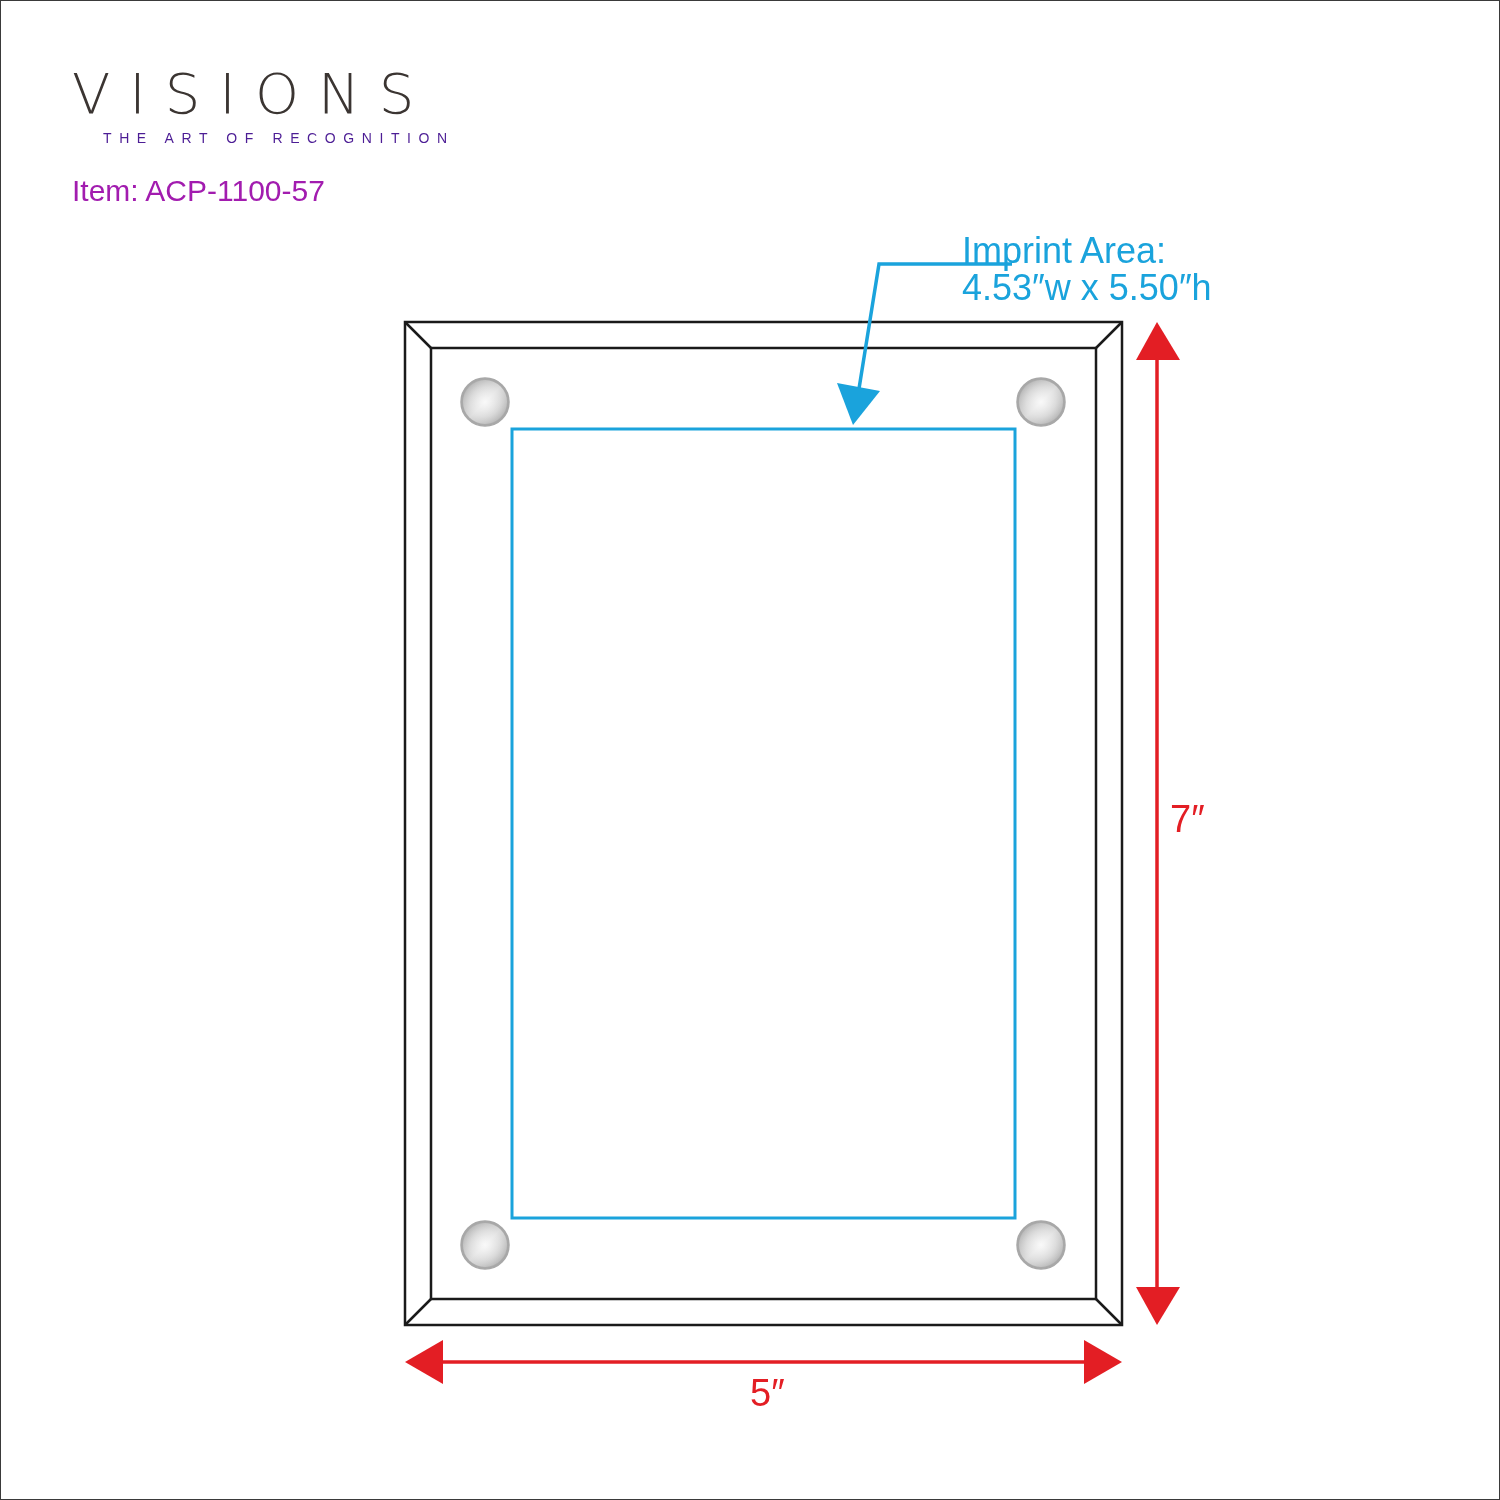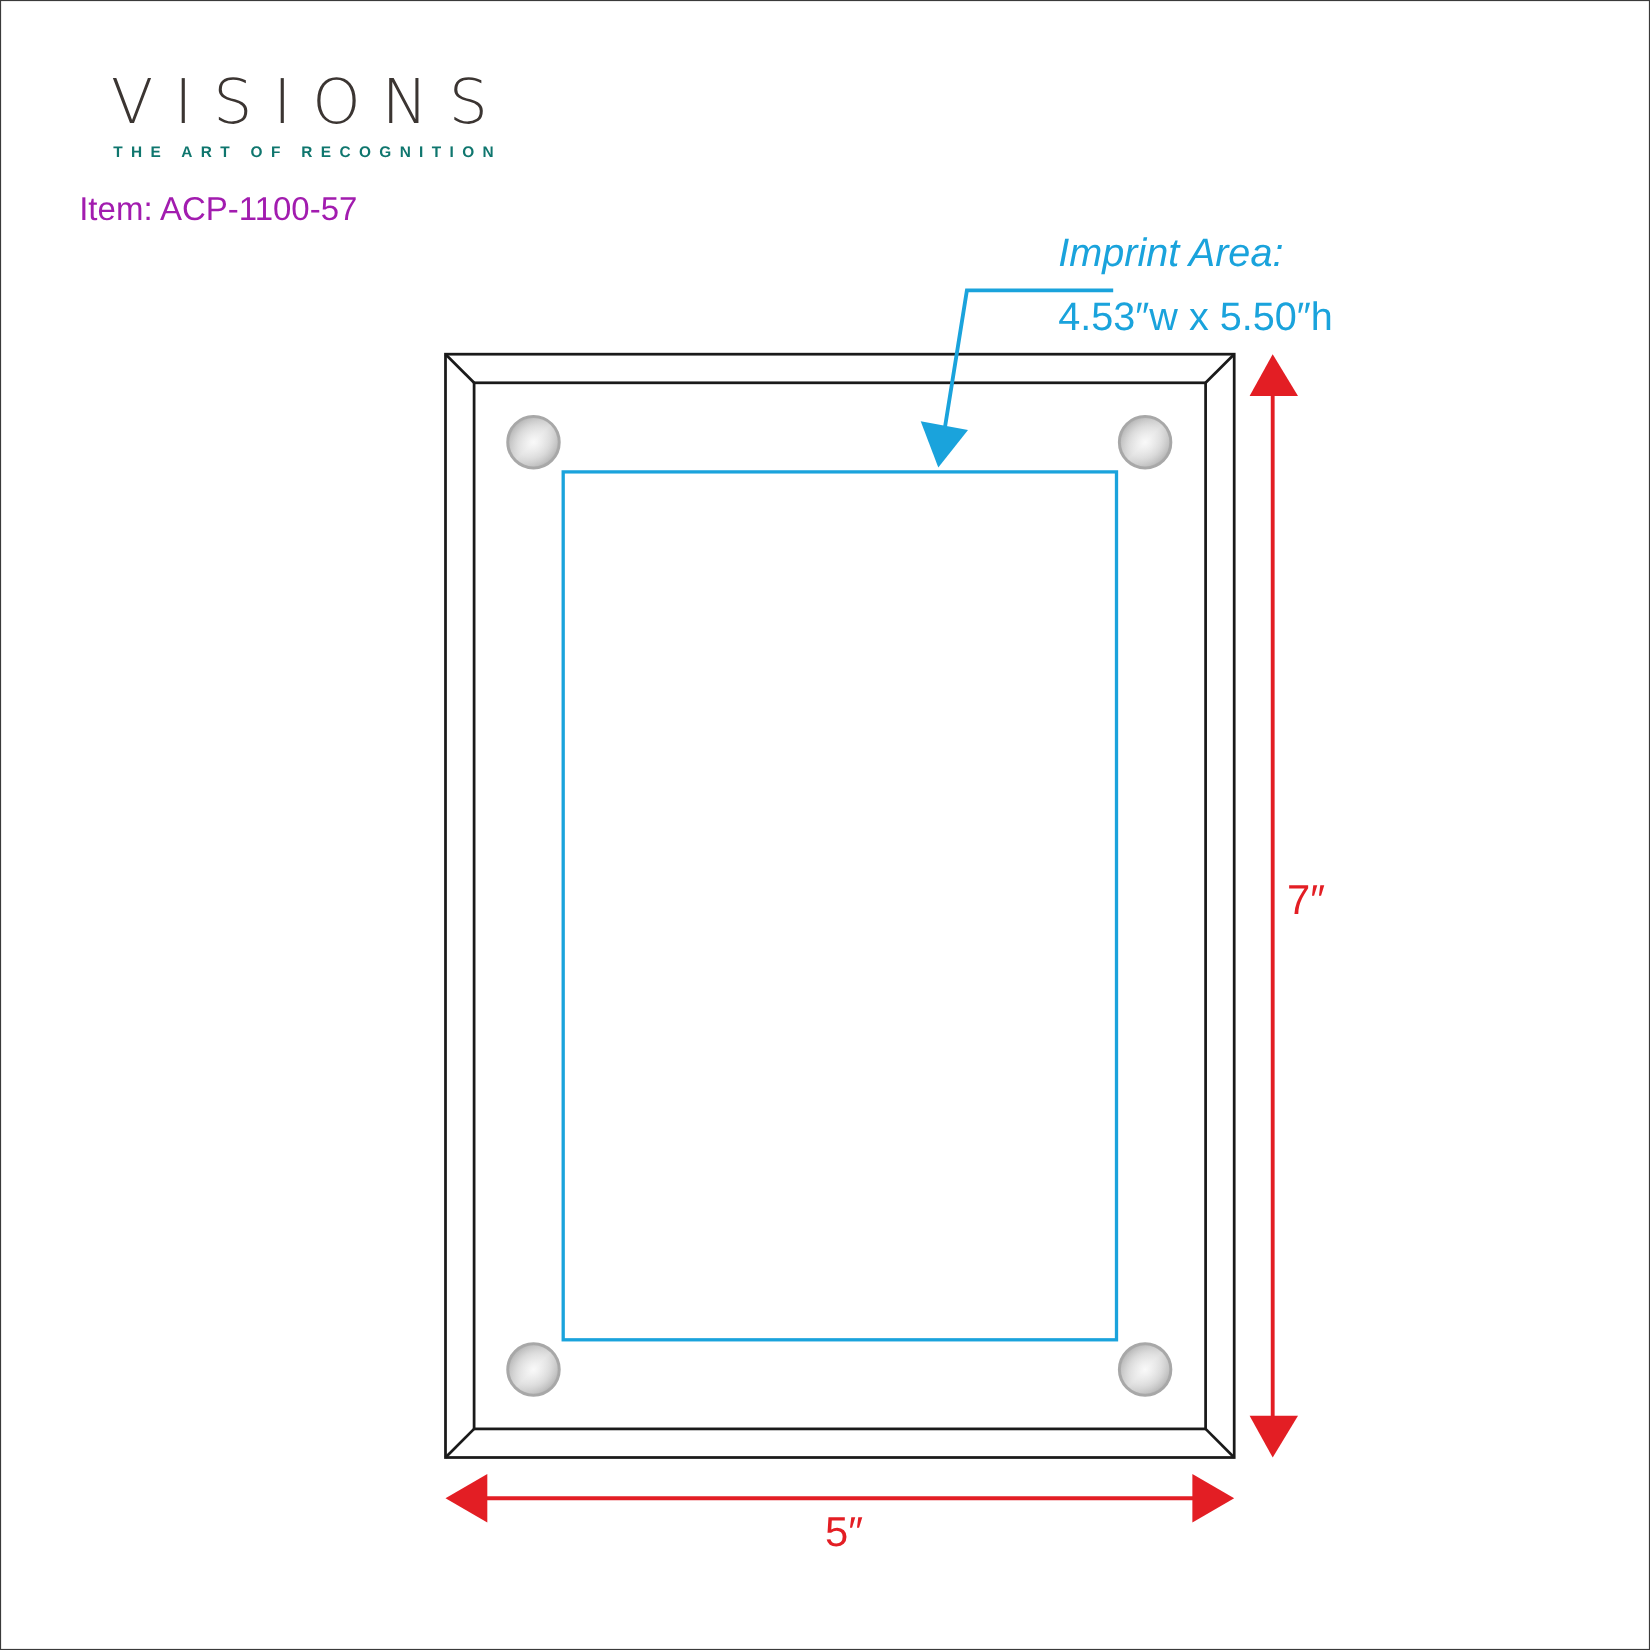--- a/index.html
+++ b/index.html
@@ -1,22 +1,22 @@
 <!DOCTYPE html>
 <html><head>
   <meta charset="utf-8">
   <style>
     html, body { margin: 0; padding: 0; background: #ffffff; }
     body { width: 1500px; height: 1500px; position: relative; overflow: hidden; }
     .frame { position: absolute; left: 0; top: 0; width: 1498px; height: 1498px; border: 1px solid #3a3a3a; }
-    .logo { position: absolute; left: 72px; top: 66px; font-family: "DejaVu Sans", sans-serif; font-weight: 300; font-size: 56px; letter-spacing: 19px; color: #3b3532; line-height: 1; margin-left: 29px; }
-    .tagline { position: absolute; left: 103px; top: 131px; font-family: "Liberation Sans", sans-serif; font-size: 14px; letter-spacing: 7.6px; color: #0f766e; line-height: 1; font-weight: bold; }
+    .logo { position: absolute; left: 72px; top: 66px; font-family: "DejaVu Sans", sans-serif; font-weight: 300; font-size: 56px; letter-spacing: 19px; color: #3b3532; line-height: 1; }
+    .tagline { position: absolute; left: 103px; top: 131px; font-family: "Liberation Sans", sans-serif; font-size: 14px; letter-spacing: 7.6px; color: #4c1d95; line-height: 1; }
     .item { position: absolute; left: 72px; top: 176px; font-family: "Liberation Sans", sans-serif; font-size: 30px; color: #a21caf; line-height: 1; }
     .imprint { position: absolute; left: 962px; font-family: "Liberation Sans", sans-serif; font-size: 36px; color: #1aa3dc; line-height: 1; white-space: nowrap; }
-    .imprint.l1 { top: 212px; font-style: italic; }
+    .imprint.l1 { top: 233px; }
     .imprint.l2 { top: 270px; }
     .dim { position: absolute; font-family: "Liberation Sans", sans-serif; font-size: 38px; color: #e31e24; line-height: 1; }
     .dim.h { left: 1170px; top: 800px; }
     .dim.w { left: 750px; top: 1374px; }
     svg.drawing { position: absolute; left: 0; top: 0; }
   </style>
 </head>
 <body>
 
 <div class="frame"></div>

